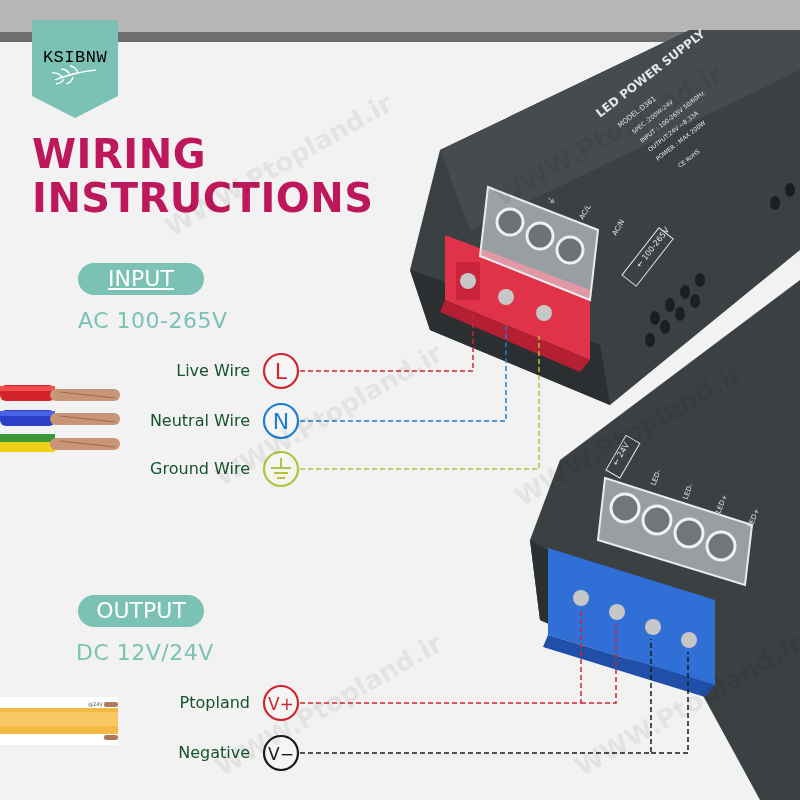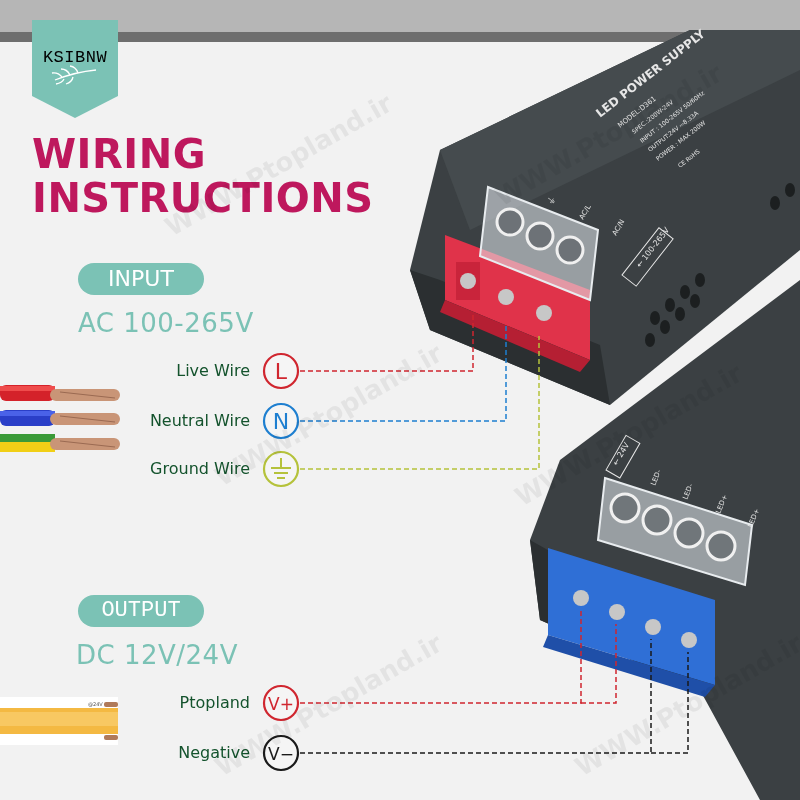--- a/index.html
+++ b/index.html
@@ -2,21 +2,21 @@
 <html><head>
 <meta charset="utf-8">
 <style>
   html,body{margin:0;padding:0;}
   body{width:800px;height:800px;position:relative;overflow:hidden;background:#f2f2f2;font-family:"DejaVu Sans","Liberation Sans",sans-serif;}
   .topbar{position:absolute;left:0;top:0;width:800px;height:32px;background:#b6b6b6;}
   .topbar2{position:absolute;left:0;top:32px;width:800px;height:10px;background:#6e6e6e;}
   .logo-text{position:absolute;left:32px;top:48px;width:86px;text-align:center;color:#000000;font-size:17px;letter-spacing:0.5px;font-weight:normal;font-family:Liberation Mono, monospace;}
   .title{position:absolute;left:32px;top:132px;color:#be185d;font-weight:bold;font-size:40px;line-height:44px;letter-spacing:0.5px;}
   .pill{position:absolute;background:#7bc2b5;color:#fff;border-radius:18px;font-size:22px;text-align:center;line-height:32px;height:32px;}
-  .sub{position:absolute;color:#7bc2b5;font-size:26px;letter-spacing:0.5px;}
+  .sub{position:absolute;color:#7bc2b5;font-size:22px;letter-spacing:0.5px;}
   .wlabel{position:absolute;color:#14532d;font-size:16px;text-align:right;width:180px;}
   .wm{position:absolute;color:rgba(0,0,0,0.06);font-size:26px;font-weight:bold;transform:rotate(-30deg);white-space:nowrap;pointer-events:none;}
   svg{position:absolute;left:0;top:0;}
 </style>
 </head>
 <body>
 
 <div class="topbar"></div>
 <div class="topbar2"></div>
 
@@ -160,27 +160,27 @@
   <g>
     <rect x="0" y="697" width="118" height="48" fill="#ffffff"></rect>
     <rect x="0" y="708" width="118" height="26" fill="#f4b942"></rect>
     <rect x="0" y="712" width="118" height="14" fill="#f8c862"></rect>
     <rect x="104" y="702" width="14" height="5" rx="2" fill="#b07a5a"></rect>
     <rect x="104" y="735" width="14" height="5" rx="2" fill="#b07a5a"></rect>
   </g>
   <text x="88" y="706" font-size="5" fill="#555" font-family="DejaVu Sans, sans-serif">@24V</text>
 </svg>
 
-<div class="pill" style="left:78px;top:263px;width:126px;">INPUT</div>
+<div class="pill" style="left:78px;top:263px;width:126px;text-decoration:underline;">INPUT</div>
 <div class="sub" style="left:78px;top:308px;">AC 100-265V</div>
 <div class="wlabel" style="left:70px;top:361px;">Live Wire</div>
 <div class="wlabel" style="left:70px;top:411px;">Neutral Wire</div>
 <div class="wlabel" style="left:70px;top:459px;">Ground Wire</div>
 
-<div class="pill" style="left:78px;top:595px;width:126px;font-family:Liberation Mono, monospace;">OUTPUT</div>
+<div class="pill" style="left:78px;top:595px;width:126px;">OUTPUT</div>
 <div class="sub" style="left:76px;top:640px;">DC 12V/24V</div>
 <div class="wlabel" style="left:70px;top:693px;">Ptopland</div>
 <div class="wlabel" style="left:70px;top:743px;">Negative</div>
 
 <div class="wm" style="left:150px;top:150px;">WWW.Ptopland.ir</div>
 <div class="wm" style="left:200px;top:400px;">WWW.Ptopland.ir</div>
 <div class="wm" style="left:480px;top:120px;">WWW.Ptopland.ir</div>
 <div class="wm" style="left:500px;top:420px;">WWW.Ptopland.ir</div>
 <div class="wm" style="left:200px;top:690px;">WWW.Ptopland.ir</div>
 <div class="wm" style="left:560px;top:690px;">WWW.Ptopland.ir</div>

